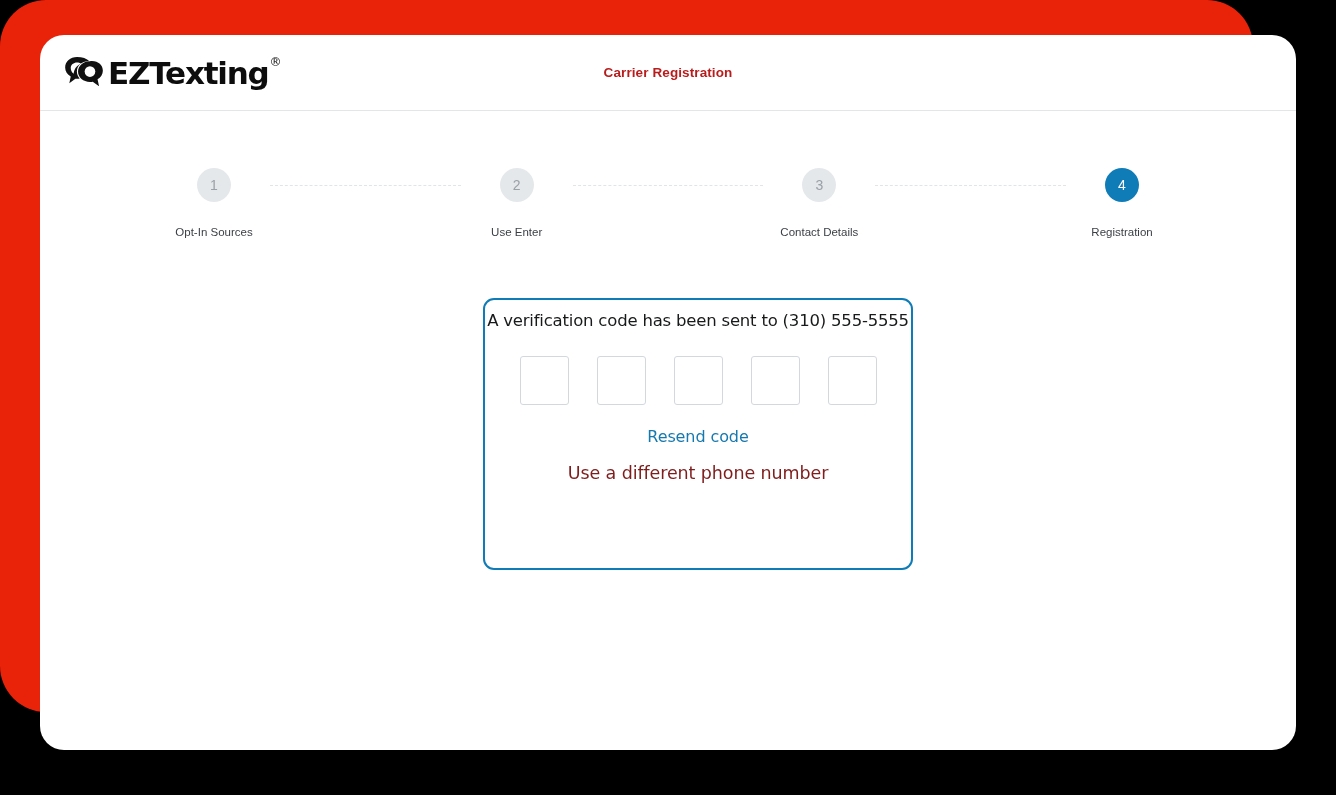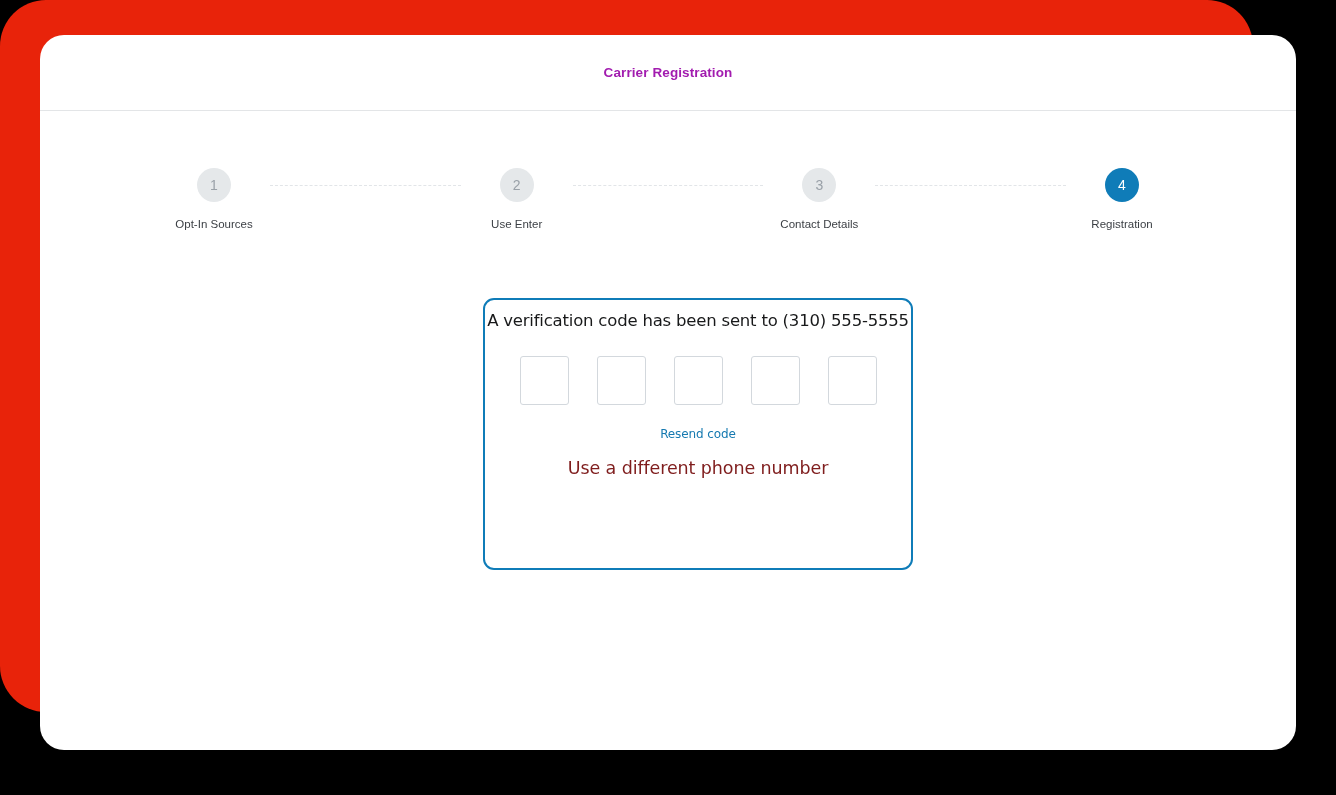--- a/index.html
+++ b/index.html
@@ -84,21 +84,21 @@
   .header-title {
     position: absolute;
     left: 0;
     top: 0;
     width: 100%;
     height: 68px;
     line-height: 76px;
     text-align: center;
     font-size: 13.5px;
     font-weight: bold;
-    color: #a21caf;
+    color: #b91c1c;
     letter-spacing: 0.1px;
   }
 
   
   .stepper {
     position: absolute;
     left: 0;
     top: 133px;
     width: 100%;
     height: 100px;
@@ -130,21 +130,21 @@
     display: flex;
     align-items: center;
     justify-content: center;
     line-height: 1;
   }
   .step.active .step-circle {
     background: #0f7cb8;
     color: #ffffff;
   }
   .step-label {
-    margin-top: 16px;
+    margin-top: 24px;
     font-size: 11.5px;
     color: #3b3f44;
     white-space: nowrap;
     text-align: center;
   }
   .step-connector {
     flex: 1 1 auto;
     height: 1px;
     margin-top: 17px;
     border-top: 1px dashed #e2e5e8;
@@ -200,21 +200,21 @@
     outline: none;
     padding: 0;
   }
   .otp-links {
     margin-top: 22px;
     text-align: center;
   }
   .link-resend {
     display: block;
     font-family: "DejaVu Sans", sans-serif;
-    font-size: 12px;
+    font-size: 16px;
     color: #1579b0;
     text-decoration: none;
     letter-spacing: -0.1px;
   }
   .link-different {
     display: block;
     margin-top: 17px;
     font-family: "DejaVu Sans", sans-serif;
     font-size: 17.5px;
     color: #7f1d1d;
@@ -228,20 +228,33 @@
 <div id="screen">
 
   <div class="accent-panel"></div>
 
   <div class="window-panel">
 
     <div class="app-header">
 
       <div class="header-title">Carrier Registration</div>
 
+      <div class="logo-wrap">
+        <span class="logo-mark">
+          <svg viewBox="0 0 46 38" width="44" height="36" aria-hidden="true">
+            <path d="M15.6 2.2C8.6 2.2 3.1 7.0 3.1 13.2c0 4.0 2.3 7.5 5.9 9.5l-1.5 7.0 6.4-4.6c0.6 0.1 1.2 0.1 1.7 0.1 1.0 0 2.0-0.1 2.9-0.3-1.9-2.0-3.0-4.6-3.0-7.5 0-3.1 1.3-5.9 3.5-7.9 2.1-1.9 5.0-3.0 8.2-3.0 0.5 0 1.0 0 1.5 0.1C26.0 3.9 21.2 2.2 15.6 2.2z" fill="#111111"></path>
+            <path d="M15.6 7.7c-3.9 0-7.0 2.5-7.0 5.5 0 1.0 0.4 2.0 1.0 2.8 1.0-4.5 5.0-8.0 10.0-8.6-1.2-0.5-2.6-0.7-4.0-0.7z" fill="#ffffff" opacity="0"></path>
+            <path d="M29.3 6.5c-7.0 0-12.6 4.8-12.6 11.0 0 6.2 5.6 11.0 12.6 11.0 1.0 0 2.0-0.1 2.9-0.3l6.7 4.8-1.6-7.3c3.4-2.0 5.6-5.4 5.6-9.2 0-6.2-5.6-11.0-13.6-10.0z" fill="#111111"></path>
+            <circle cx="29.3" cy="17.5" r="5.6" fill="#ffffff"></circle>
+            <path d="M9.0 13.6c0-3.1 3.0-5.6 6.6-5.6 1.6 0 3.1 0.5 4.3 1.3-3.2 1.2-5.8 3.6-7.0 6.7-0.5 1.2-0.8 2.5-0.8 3.8-1.9-1.5-3.1-3.7-3.1-6.2z" fill="#ffffff"></path>
+          </svg>
+        </span>
+        <span class="logo-text">EZTexting</span>
+        <span class="logo-reg">®</span>
+      </div>
     </div>
 
     <div class="stepper">
       <div class="stepper-inner">
 
         <div class="step">
           <div class="step-circle">1</div>
           <div class="step-label">Opt-In Sources</div>
         </div>
 

